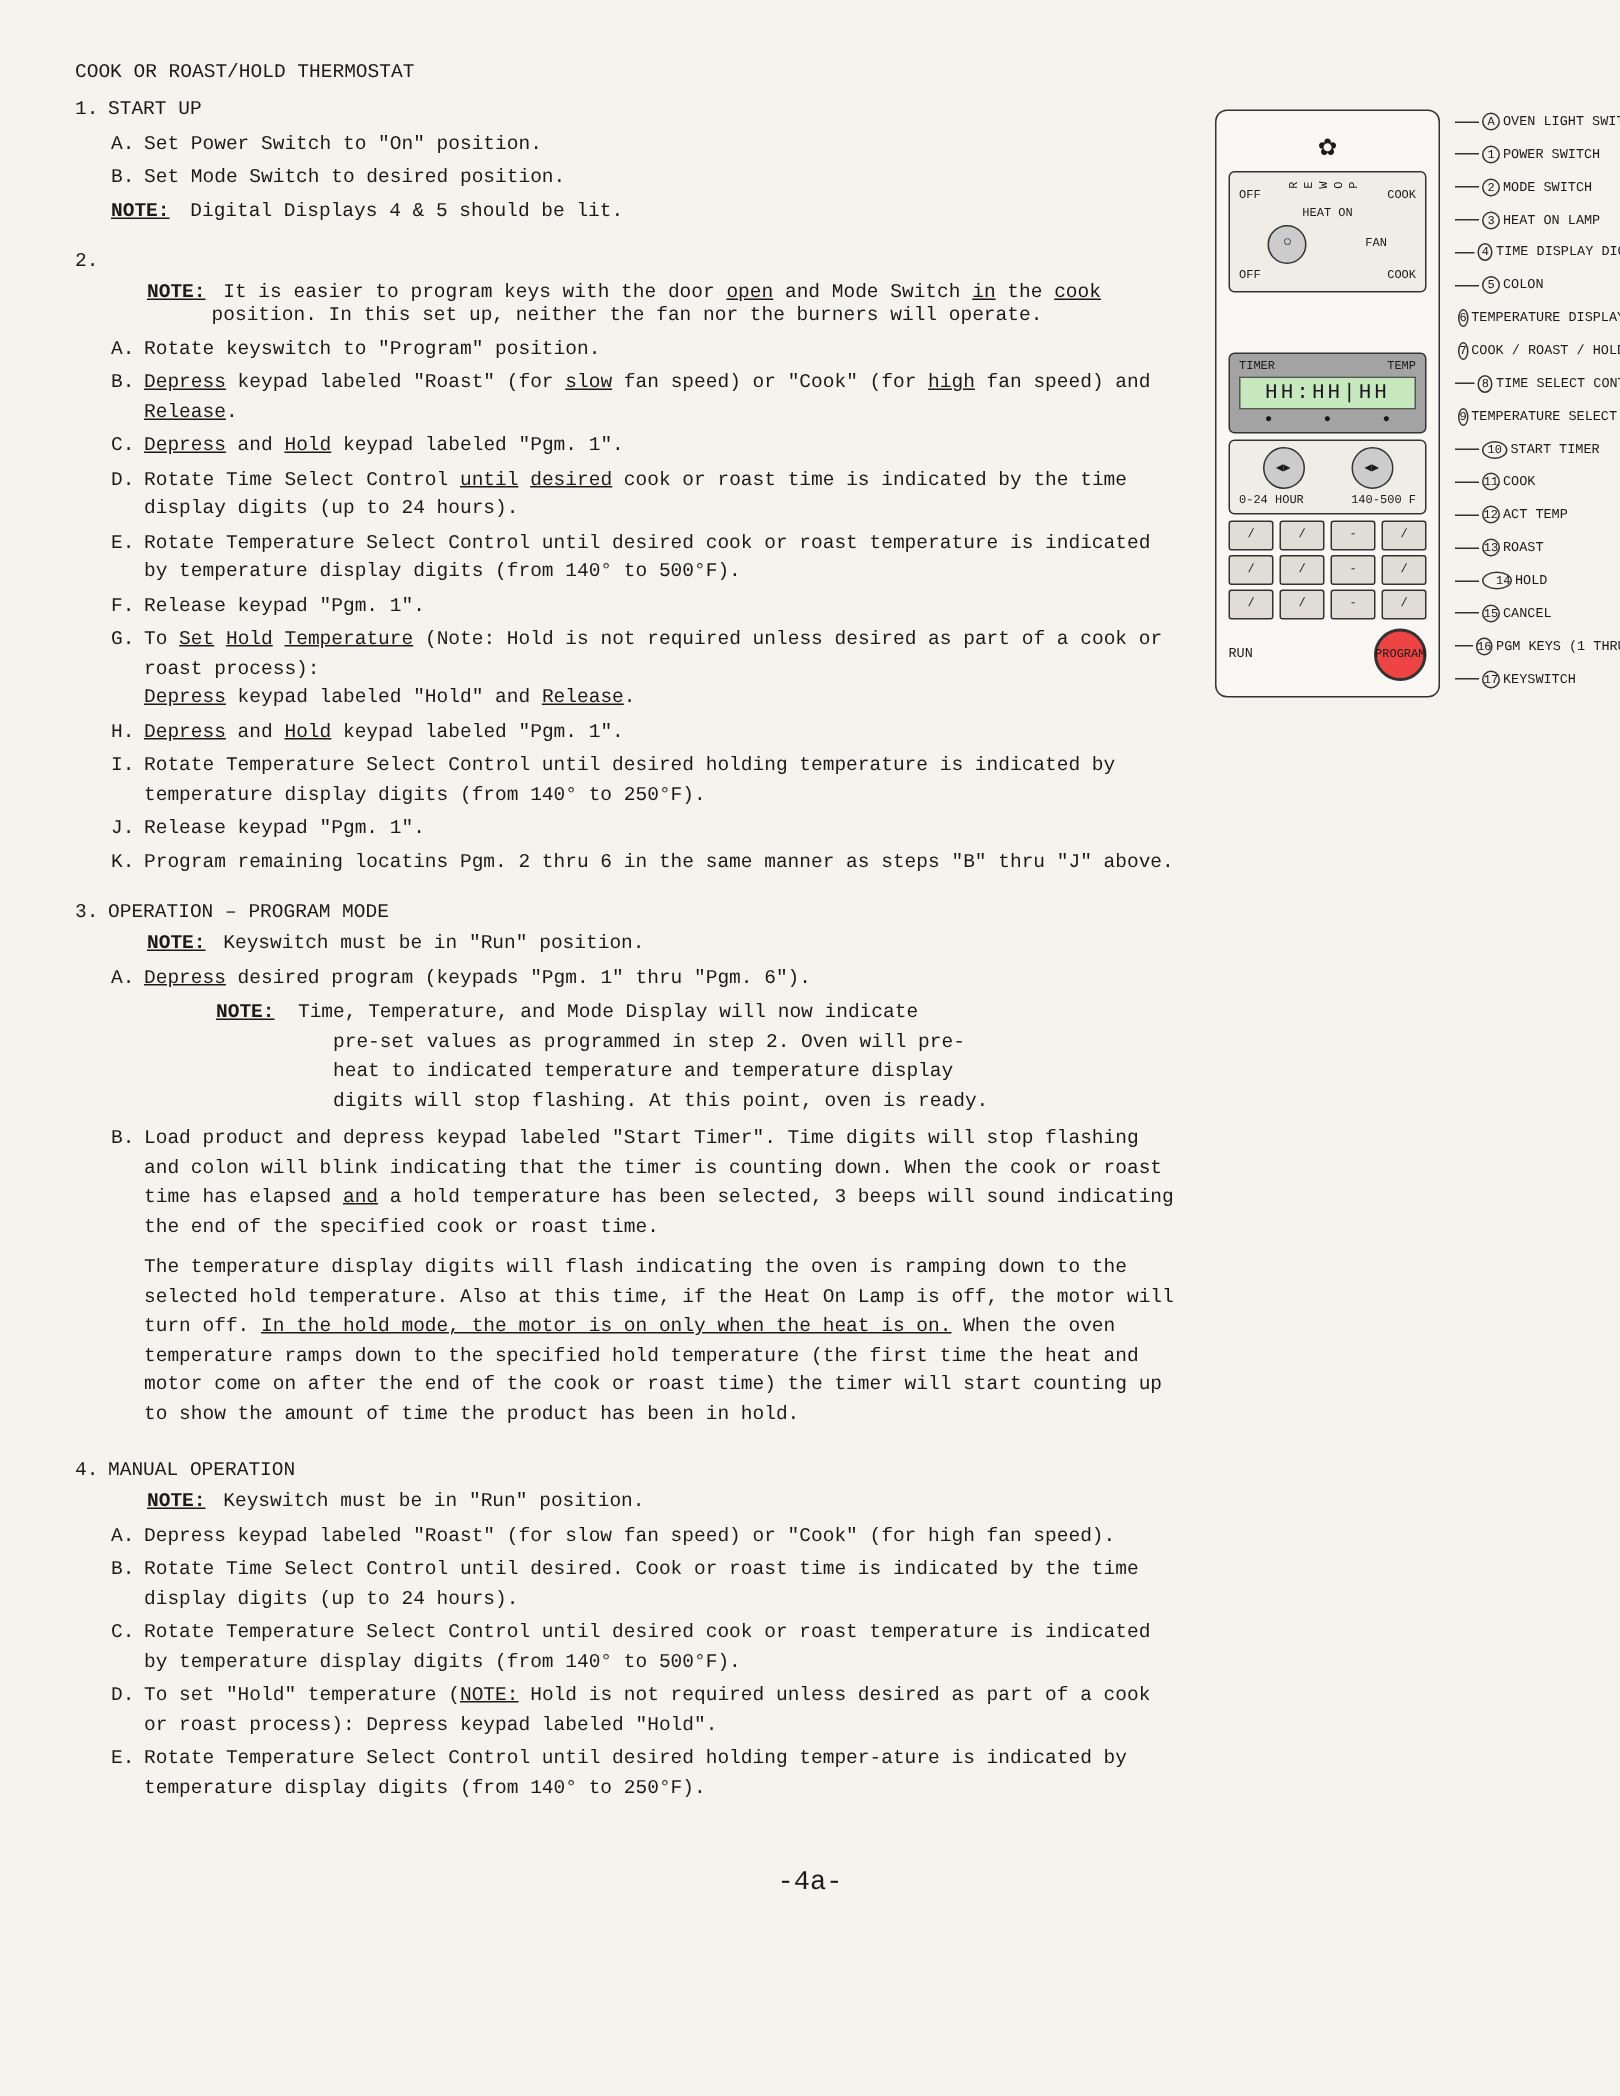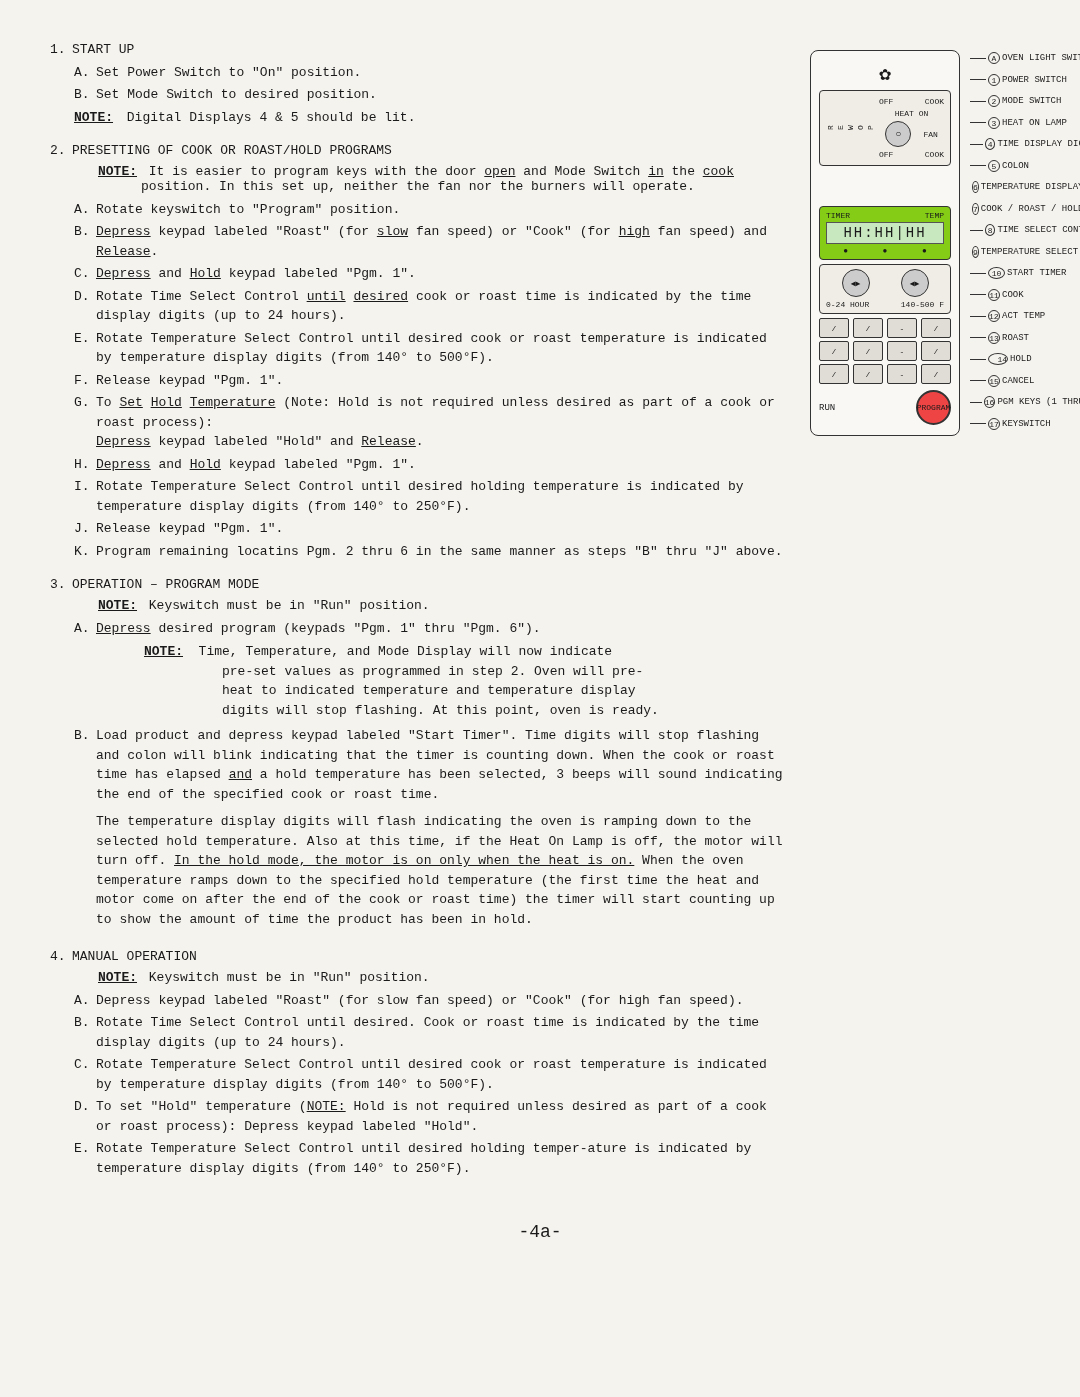--- a/index.html
+++ b/index.html
@@ -92,21 +92,21 @@
       padding: 6px;
       margin-bottom: 4px;
       position: relative;
       background: #f0ede6;
     }
     .display-section {
       border: 1.5px solid #333;
       border-radius: 4px;
       padding: 4px 6px;
       margin-bottom: 4px;
-      background: #84cc16;
+      background: #a3a3a3;
       margin-top: 40px;
     }
     .display-digits {
       border: 1px solid #555;
       background: #c8e8c0;
       font-size: 14px;
       font-family: 'Courier New', monospace;
       text-align: center;
       padding: 2px 4px;
       margin-bottom: 2px;
@@ -160,20 +160,21 @@
       justify-content: center;
       font-size: 8px;
     }
   </style>
 </head>
 <body>
 
 <div>
 
 
+  <div class="section-header">COOK OR ROAST/HOLD THERMOSTAT</div>
 
   <div class="main-layout">
     <div class="text-column">
 
       <div class="step-block">
         <div class="sub-item">
           <span class="sub-letter">1.</span>
           <span>START UP</span>
         </div>
         <div class="indent1">
@@ -188,21 +189,20 @@
           <div class="sub-item">
             <span style="text-decoration:underline;font-weight:bold;">NOTE:</span>
             <span>&nbsp;Digital Displays 4 &amp; 5 should be lit.</span>
           </div>
         </div>
       </div>
 
       <div class="step-block">
         <div class="sub-item">
           <span class="sub-letter">2.</span>
-          <span>PRESETTING OF COOK OR ROAST/HOLD PROGRAMS</span>
         </div>
         <div class="indent1">
           <div class="note-block">
             <span class="note-label">NOTE:</span>
             <span>&nbsp;It is easier to program keys with the door <u>open</u> and Mode Switch <u>in</u> the <u>cook</u> position.  In this set up, neither the fan nor the burners will operate.</span>
           </div>
         </div>
         <div class="indent1">
           <div class="sub-item">
             <span class="sub-letter">A.</span>
@@ -321,21 +321,21 @@
     </div>
 
     <div class="diagram-column">
       <div style="display:flex; gap: 10px;">
 
         <div class="oven-diagram">
 
           <div style="text-align:center; font-size:20px; margin-bottom:4px;">✿</div>
 
           <div class="oven-top-section" style="min-height:70px;">
-            <div style="display:flex; height:100%;">
+            <div style="display:flex; height:100%;flex-direction:column;">
               <div style="writing-mode:vertical-lr; transform:rotate(180deg); font-size:8px; margin-right:4px; display:flex; flex-direction:column; justify-content:center; align-items:center; gap:1px;">
                 <span>P</span>
                 <span>O</span>
                 <span>W</span>
                 <span>E</span>
                 <span>R</span>
               </div>
               <div style="flex:1;">
                 <div style="display:flex; justify-content:space-between; font-size:8px; margin-bottom:3px;">
                   <span>OFF</span>

